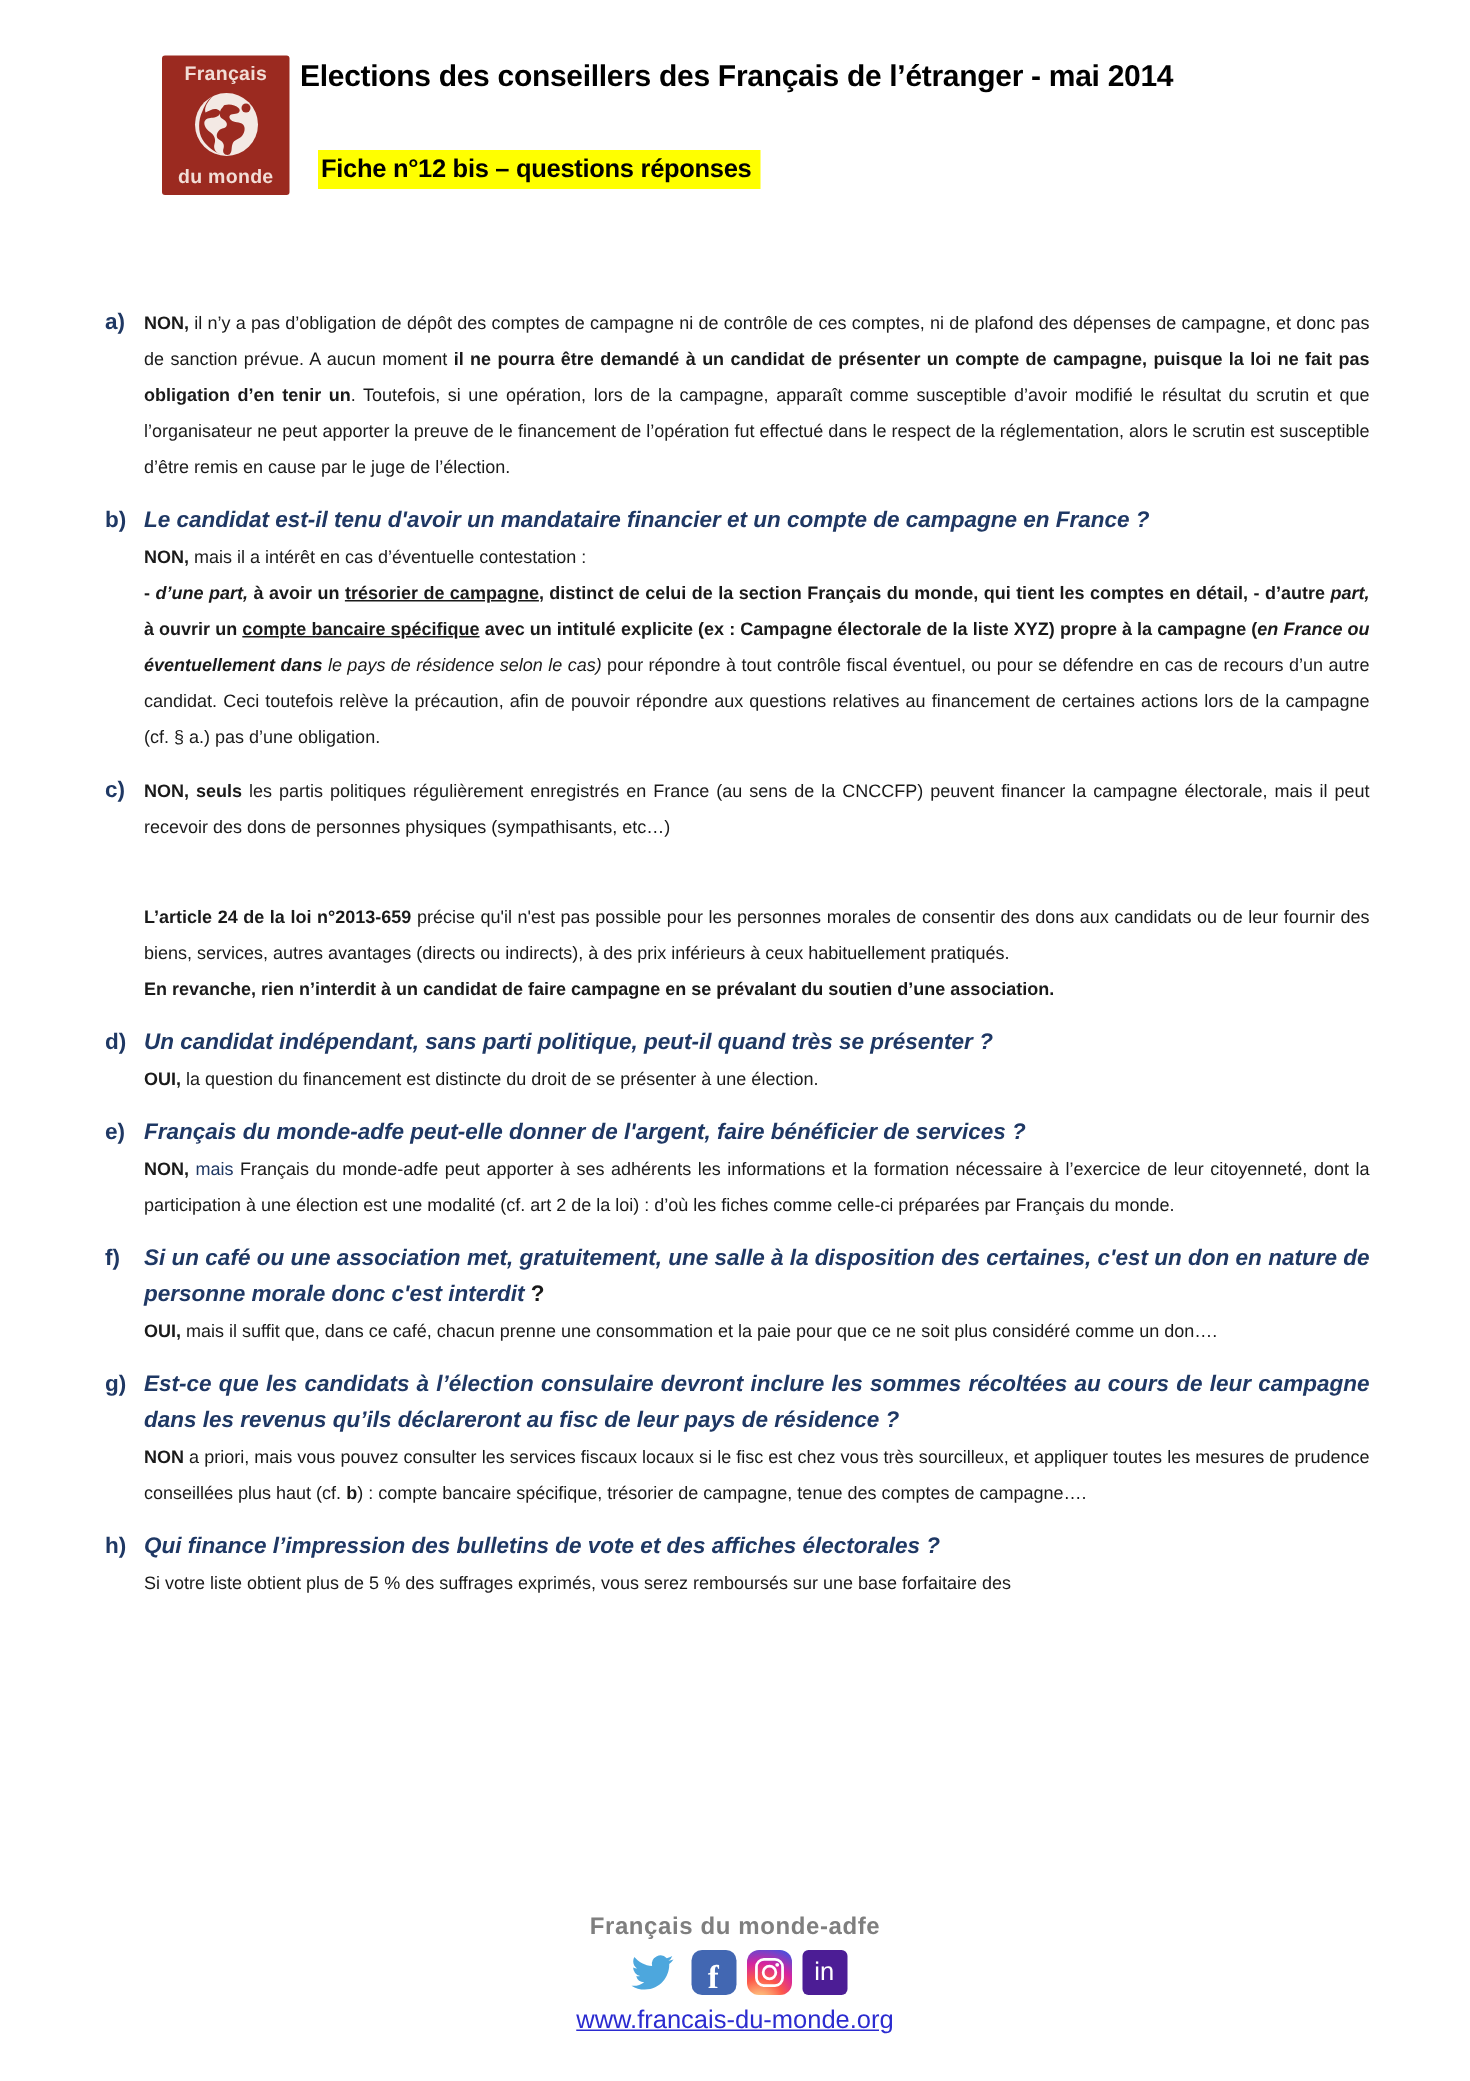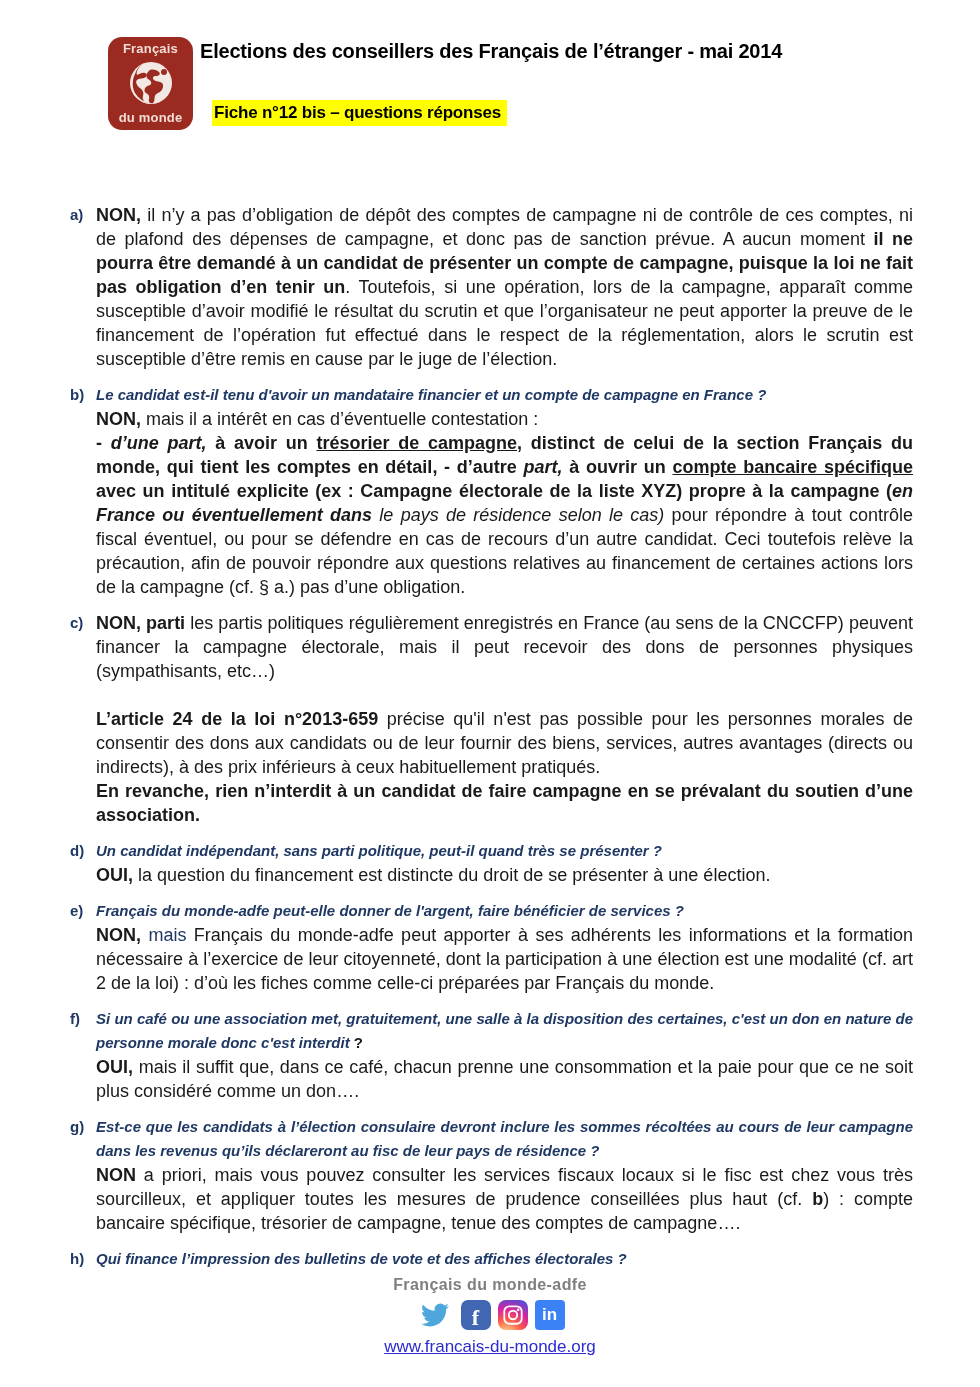--- a/index.html
+++ b/index.html
@@ -8,55 +8,55 @@
   }
   *{margin:0;padding:0;box-sizing:border-box;}
   html,body{background:#ffffff;}
   .page{
     position:relative; width:980px; height:1387px; background:#fff; overflow:hidden;
     font-family:"Liberation Sans", sans-serif; color:var(--ink);
   }
   
   .hdr{position:absolute; top:37px; left:108px; right:60px; display:flex; gap:7px;}
   .logo{
-    width:85px; height:93px; background:var(--logo-red); border-radius:14px; flex:0 0 auto;
+    width:85px; height:93px; background:var(--logo-red); border-radius:2px; flex:0 0 auto;
     display:flex; flex-direction:column; align-items:center; justify-content:space-between;
     padding:4px 2px 5px 2px; color:var(--logo-text); font-size:13px; font-weight:bold;
   }
   .logo .ltxt{letter-spacing:.2px; white-space:nowrap;}
   .titles{padding-top:3px;}
   .doc-title{font-size:20px; font-weight:bold; color:#000; letter-spacing:-0.2px;}
   .subtitle-wrap{margin-top:37px;}
   .subtitle{
     display:inline-block; background:var(--highlight); color:#000;
     font-size:17px; font-weight:bold; padding:3px 6px 3px 2px; letter-spacing:-0.2px;margin-left:12px;
   }
   
   .faq{position:absolute; top:203px; left:70px; width:843px;}
   .qa{display:grid; grid-template-columns:26px 1fr; margin-bottom:12px;}
   .letter{color:var(--navy); font-weight:bold; font-size:15px; line-height:24px;}
   .content{min-width:0;}
   .question{font-size:15px; line-height:24px; text-align:justify;}
   .qseg{color:var(--navy); font-weight:bold; font-style:italic;}
   .qseg.plain{color:#1a1a1a; font-style:normal;}
-  .para{font-size:18px; line-height:24px; text-align:justify;}
-  .para.gap{margin-top:24px;}
+  .para{font-size:12px; line-height:24px; text-align:justify;}
+  .para.gap{margin-top:36px;}
   .aseg.b{font-weight:bold;}
   .aseg.i{font-style:italic;}
   .aseg.u{text-decoration:underline;}
   
   .ftr{position:absolute; top:1276px; left:0; right:0; text-align:center; background:#fff;}
   .org{color:var(--fgray); font-weight:bold; font-size:16px; letter-spacing:.4px;}
   .social{margin-top:5px; display:flex; justify-content:center; align-items:center; gap:7px; height:32px;}
   .sicon{display:inline-flex; align-items:center; justify-content:center; width:30px; height:30px; border-radius:6px; cursor:pointer;}
   .sicon.tw{background:transparent; width:38px;}
   .sicon.fb{background:#4267b2; color:#fff; font-weight:bold; font-size:22px; border-radius:7px;}
   .fb-f{position:relative; top:3px; font-family:"Liberation Serif", serif; font-weight:bold;}
   .sicon.ig{background:radial-gradient(circle at 28% 120%, #fdf497 0%, #fd5949 40%, #d6249f 65%, #285aeb 100%); border-radius:8px;}
-  .sicon.li{background:#3b82f6; color:#fff; font-weight:bold; font-size:17px; border-radius:4px;}
+  .sicon.li{background:#4c1d95; color:#fff; font-weight:normal; font-size:17px; border-radius:4px;}
   .weblink{display:inline-block; margin-top:6px; color:var(--link); font-size:17px; text-decoration:underline; cursor:pointer;}
 </style>
 </head>
 <body>
 
 <div class="page">
 
   <header class="hdr">
     <div class="logo">
       <div class="ltxt">Français</div>
@@ -87,21 +87,21 @@
         <div class="letter">b)</div>
         <div class="content">
           <div class="question"><span class="qseg">Le candidat est-il tenu d'avoir un mandataire financier et un compte de campagne en France ?</span></div>
           <p class="para"><span class="aseg b">NON,</span><span class="aseg"> mais il a intérêt en cas d’éventuelle contestation :</span></p>
           <p class="para"><span class="aseg b">- </span><span class="aseg b i">d’une part,</span><span class="aseg b"> à avoir un </span><span class="aseg b u">trésorier de campagne</span><span class="aseg b">, distinct de celui de la section Français du monde, qui tient les comptes en détail, - d’autre </span><span class="aseg b i">part,</span><span class="aseg b"> à ouvrir un </span><span class="aseg b u">compte bancaire spécifique</span><span class="aseg b"> avec un intitulé explicite (ex : Campagne électorale de la liste XYZ) propre à la campagne (</span><span class="aseg b i">en France ou éventuellement dans</span><span class="aseg i"> le pays de résidence selon le cas)</span><span class="aseg"> pour répondre à tout contrôle fiscal éventuel, ou pour se défendre en cas de recours d’un autre candidat. Ceci toutefois relève la précaution, afin de pouvoir répondre aux questions relatives au financement de certaines actions lors de la campagne (cf. § a.) pas d’une obligation.</span></p>
         </div>
       </section>
       <section class="qa">
         <div class="letter">c)</div>
         <div class="content">
-          <p class="para"><span class="aseg b">NON, parti</span><span class="aseg"> les partis politiques régulièrement enregistrés en France (au sens de la CNCCFP) peuvent financer la campagne électorale, mais il peut recevoir des dons de personnes physiques (sympathisants, etc…)</span></p>
+          <p class="para"><span class="aseg b">NON, seuls</span><span class="aseg"> les partis politiques régulièrement enregistrés en France (au sens de la CNCCFP) peuvent financer la campagne électorale, mais il peut recevoir des dons de personnes physiques (sympathisants, etc…)</span></p>
           <p class="para gap"><span class="aseg b">L’article 24 de la loi n°2013-659</span><span class="aseg"> précise qu'il n'est pas possible pour les personnes morales de consentir des dons aux candidats ou de leur fournir des biens, services, autres avantages (directs ou indirects), à des prix inférieurs à ceux habituellement pratiqués.</span></p>
           <p class="para"><span class="aseg b">En revanche, rien n’interdit à un candidat de faire campagne en se prévalant du soutien d’une association.</span></p>
         </div>
       </section>
       <section class="qa">
         <div class="letter">d)</div>
         <div class="content">
           <div class="question"><span class="qseg">Un candidat indépendant, sans parti politique, peut-il quand très se présenter ?</span></div>
           <p class="para"><span class="aseg b">OUI,</span><span class="aseg"> la question du financement est distincte du droit de se présenter à une élection.</span></p>
         </div>

